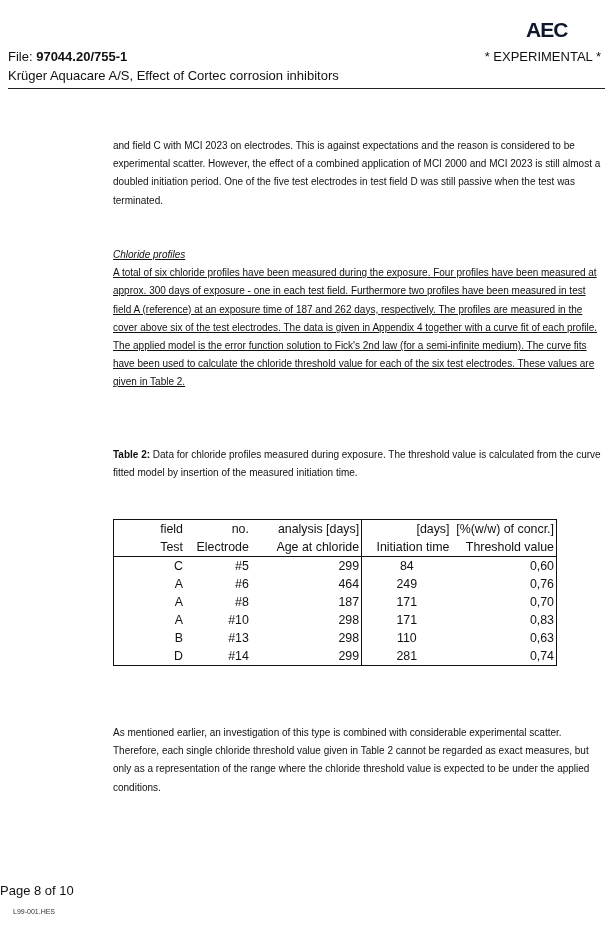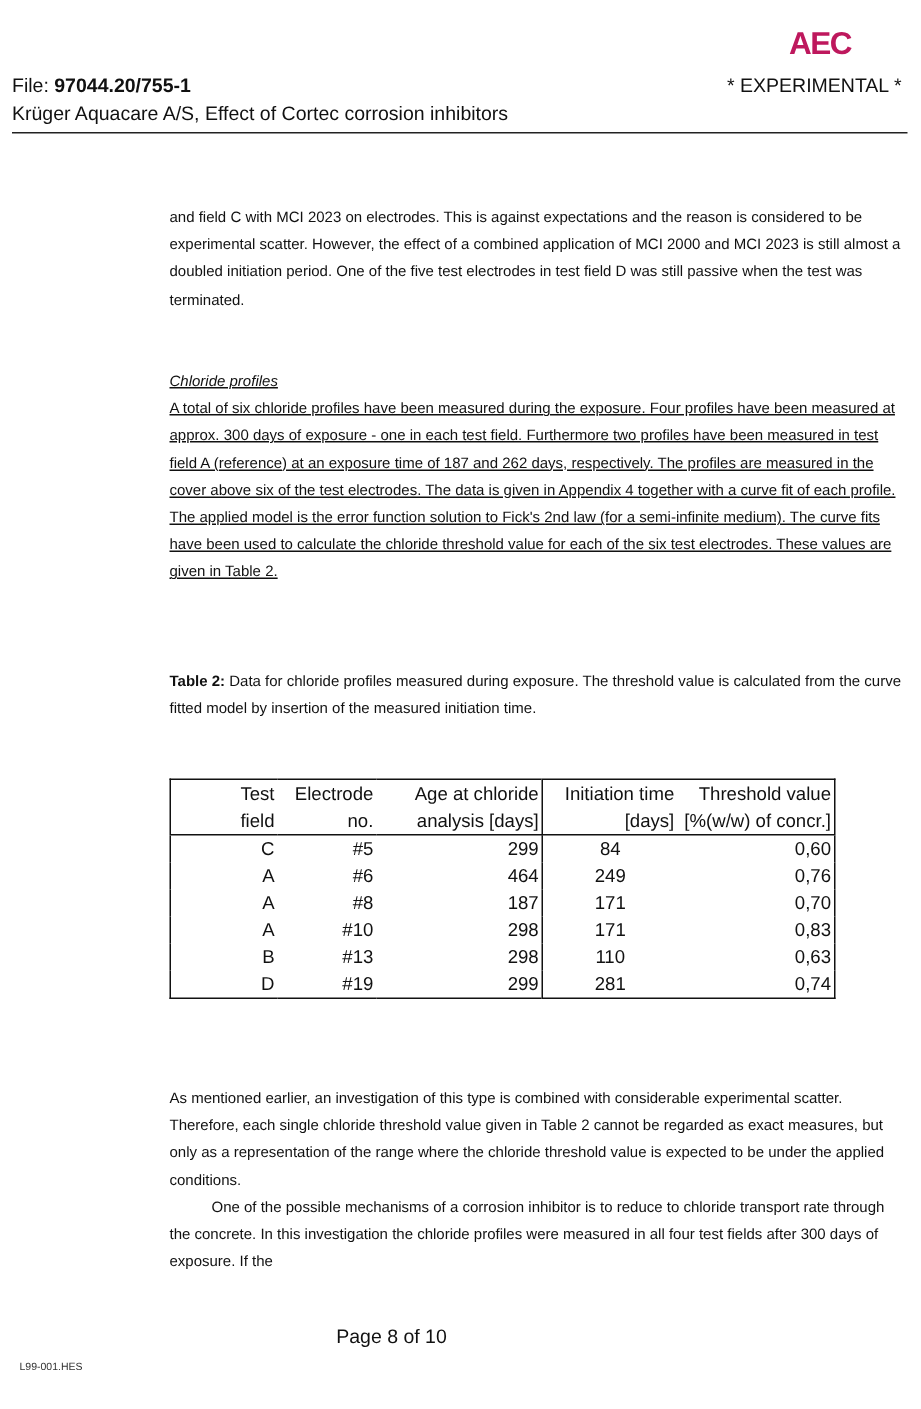--- a/index.html
+++ b/index.html
@@ -1,38 +1,38 @@
 <!DOCTYPE html>
 <html><head>
 <meta charset="utf-8">
 <style>
   html, body { margin: 0; padding: 0; background: #ffffff; }
   body { width: 614px; height: 939px; position: relative; overflow: hidden;
          font-family: "Liberation Sans", sans-serif; color: #111; }
   .abs { position: absolute; }
   .logo { left: 526px; top: 18px; font-size: 21px; font-weight: bold; letter-spacing: -1px;
-          color: #be185d; font-family: "Liberation Sans", sans-serif; }
+          color: #0f172a; font-family: "Liberation Sans", sans-serif; }
   .hdr { font-size: 13px; line-height: 19px; }
   .hdr b { font-weight: bold; }
   .hdr-left { left: 8px; top: 47px; }
   .hdr-right { right: 13px; top: 47px; text-align: right; }
   .rule { left: 8px; top: 88px; width: 597px; height: 1px; background: #222; }
   .body-text { left: 113px; width: 490px; font-size: 10px; line-height: 18.2px; }
   .body-text p { margin: 0; }
   .italic { font-style: italic; }
   .indent { text-indent: 28px; }
   table.data { position: absolute; left: 113px; top: 519px; width: 444px;
                border-collapse: collapse; border: 1.5px solid #111; font-size: 12.4px; }
   table.data th, table.data td { padding: 0 2px; text-align: right; font-weight: normal;
                line-height: 18px; white-space: nowrap; }
   table.data thead tr:last-child th { border-bottom: 1.5px solid #111; }
   table.data thead tr:first-child th { padding-top: 0px; }
   table.data .div { border-right: 1.5px solid #111; }
   table.data td.c { text-align: center; }
-  .footer-page { left: 0; width: 522px; top: 883px; text-align: center; font-size: 13px; }
+  .footer-page { left: 0; width: 522px; top: 883px; font-size: 13px; }
   .footer-file { left: 13px; top: 908px; font-size: 7px; color: #333; }
 </style>
 </head>
 <body>
 
 <div class="abs logo">AEC</div>
 
 <div class="abs hdr hdr-left">
   <div><span>File: </span><b>97044.20/755-1</b></div>
   <div>Krüger Aquacare A/S, Effect of Cortec corrosion inhibitors</div>
@@ -60,32 +60,32 @@
 <table class="data">
   <colgroup>
     <col style="width:72px">
       <col style="width:66px">
       <col style="width:111px">
       <col style="width:90px">
       <col style="width:105px">
   </colgroup>
   <thead>
     <tr>
+      <th>field</th>
+      <th>no.</th>
+      <th class="div">analysis [days]</th>
+      <th>[days]</th>
+      <th>[%(w/w) of concr.]</th>
+    </tr>
+    <tr>
       <th>Test</th>
       <th>Electrode</th>
       <th class="div">Age at chloride</th>
       <th>Initiation time</th>
       <th>Threshold value</th>
-    </tr>
-    <tr>
-      <th>field</th>
-      <th>no.</th>
-      <th class="div">analysis [days]</th>
-      <th>[days]</th>
-      <th>[%(w/w) of concr.]</th>
     </tr>
   </thead>
   <tbody>
     <tr>
       <td>C</td>
       <td>#5</td>
       <td class="div">299</td>
       <td class="c">84</td>
       <td>0,60</td>
     </tr>
@@ -112,27 +112,26 @@
     </tr>
     <tr>
       <td>B</td>
       <td>#13</td>
       <td class="div">298</td>
       <td class="c">110</td>
       <td>0,63</td>
     </tr>
     <tr>
       <td>D</td>
-      <td>#19</td>
+      <td>#14</td>
       <td class="div">299</td>
       <td class="c">281</td>
       <td>0,74</td>
     </tr>
   </tbody>
 </table>
 
 <div class="abs body-text" style="top:724px;">
   <p>As mentioned earlier, an investigation of this type is combined with considerable experimental scatter. Therefore, each single chloride threshold value given in Table 2 cannot be regarded as exact measures, but only as a representation of the range where the chloride threshold value is expected to be under the applied conditions.</p>
-  <p class="indent">One of the possible mechanisms of a corrosion inhibitor is to reduce to chloride transport rate through the concrete. In this investigation the chloride profiles were measured in all four test fields after 300 days of exposure. If the</p>
 </div>
 
 <div class="abs footer-page">Page 8 of 10</div>
 <div class="abs footer-file">L99-001.HES</div>
 
 </body></html>

